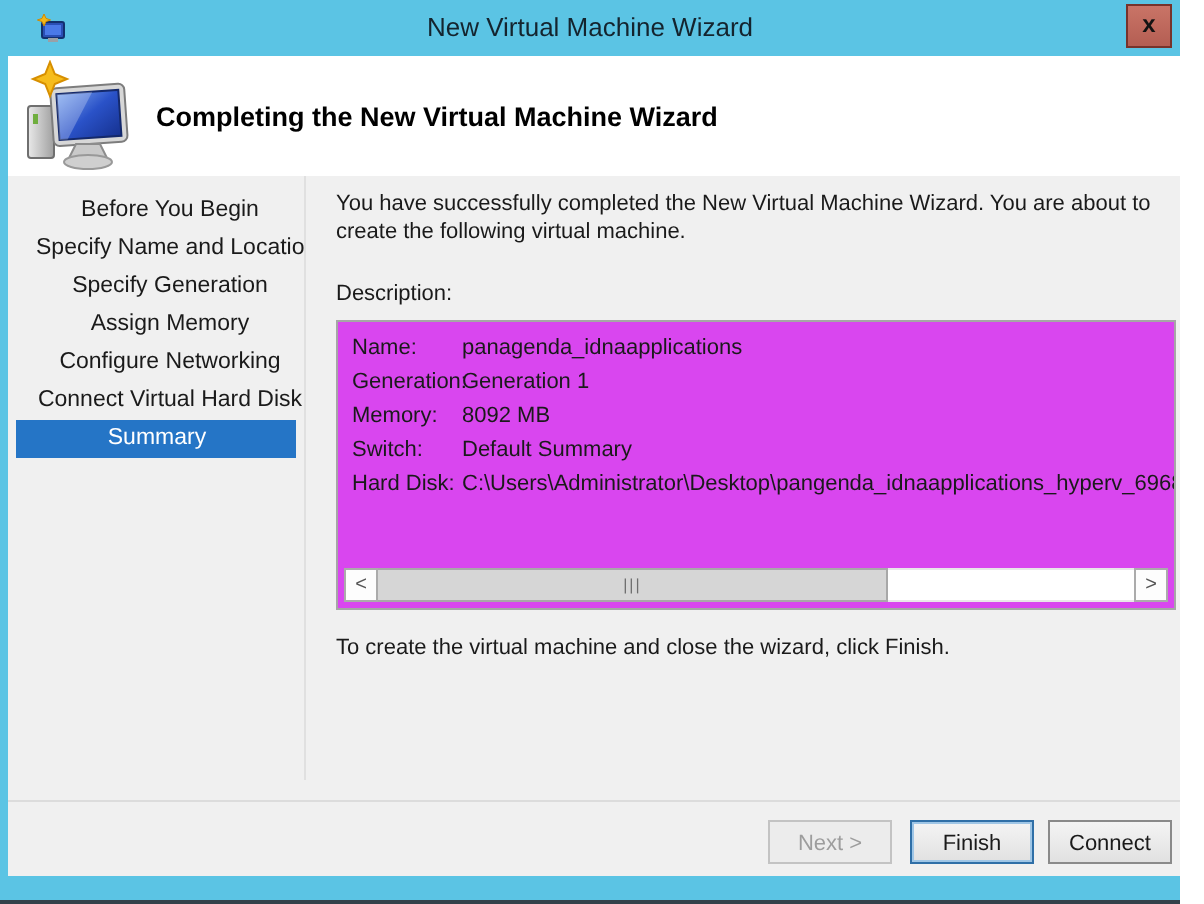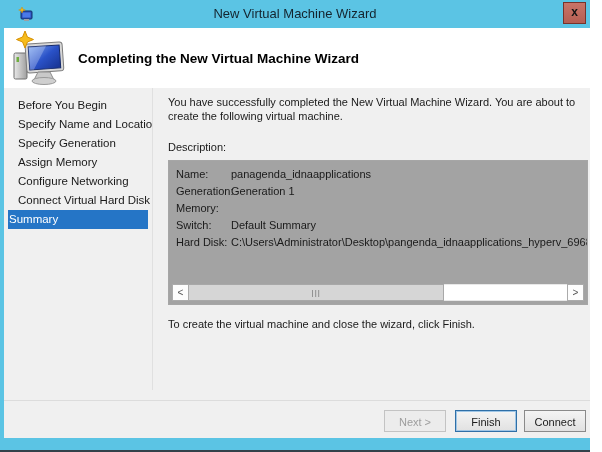--- a/index.html
+++ b/index.html
@@ -32,33 +32,33 @@
   }
   
   .hdr{position:absolute;left:0;top:0;width:590px;height:60px;background:#ffffff;}
   .hdr-icon{position:absolute;left:7px;top:2px;width:58px;height:56px;}
   .hdr-title{position:absolute;left:74px;top:0;height:60px;display:flex;align-items:center;
     font-size:13.5px;font-weight:bold;color:#000;}
   
   .sidebar{position:absolute;left:0;top:68px;width:148px;}
   .nav-item{
     height:19px;line-height:19px;padding-left:14px;
-    font-size:11.5px;color:#1a1a1a;cursor:pointer;white-space:nowrap;overflow:hidden;
+    font-size:11.5px;color:#1a1a1a;cursor:pointer;white-space:nowrap;overflow:hidden;text-align:center;
   }
   .nav-item.selected{
     background:#2575c6;color:#ffffff;margin-left:4px;margin-right:4px;padding-left:1px;
   }
   .vdivider{position:absolute;left:148px;top:60px;width:1px;height:302px;background:#e0e0e0;}
   
   .content{position:absolute;left:164px;top:60px;width:426px;}
   .intro{margin:7px 0 0 0;max-width:426px;font-size:11px;line-height:14px;color:#1a1a1a;}
   .desc-label{margin-top:18px;font-size:11px;color:#1a1a1a;}
   .descbox{
     position:relative;margin-top:7px;width:420px;height:145px;
-    background:#a3a3a3;border:1px solid #a6a6a6;overflow:hidden;
+    background:#d946ef;border:1px solid #a6a6a6;overflow:hidden;
   }
   .descrow{display:flex;padding:0 0 0 7px;height:17px;line-height:17px;font-size:11px;white-space:nowrap;}
   .descrow:first-child{margin-top:5px;}
   .descrow .dl{width:55px;flex:0 0 55px;}
   .descrow .dv{flex:1 1 auto;overflow:hidden;}
   
   .hscroll{
     position:absolute;left:3px;right:3px;bottom:3px;height:17px;
     display:flex;align-items:stretch;background:#ffffff;
   }
@@ -149,20 +149,21 @@
         <div class="descrow">
           <span class="dl">Name:</span>
           <span class="dv">panagenda_idnaapplications</span>
         </div>
         <div class="descrow">
           <span class="dl">Generation:</span>
           <span class="dv">Generation 1</span>
         </div>
         <div class="descrow">
           <span class="dl">Memory:</span>
+          <span class="dv">8092 MB</span>
         </div>
         <div class="descrow">
           <span class="dl">Switch:</span>
           <span class="dv">Default Summary</span>
         </div>
         <div class="descrow">
           <span class="dl">Hard Disk:</span>
           <span class="dv">C:\Users\Administrator\Desktop\pangenda_idnaapplications_hyperv_6968_20190807-1</span>
         </div>
 

